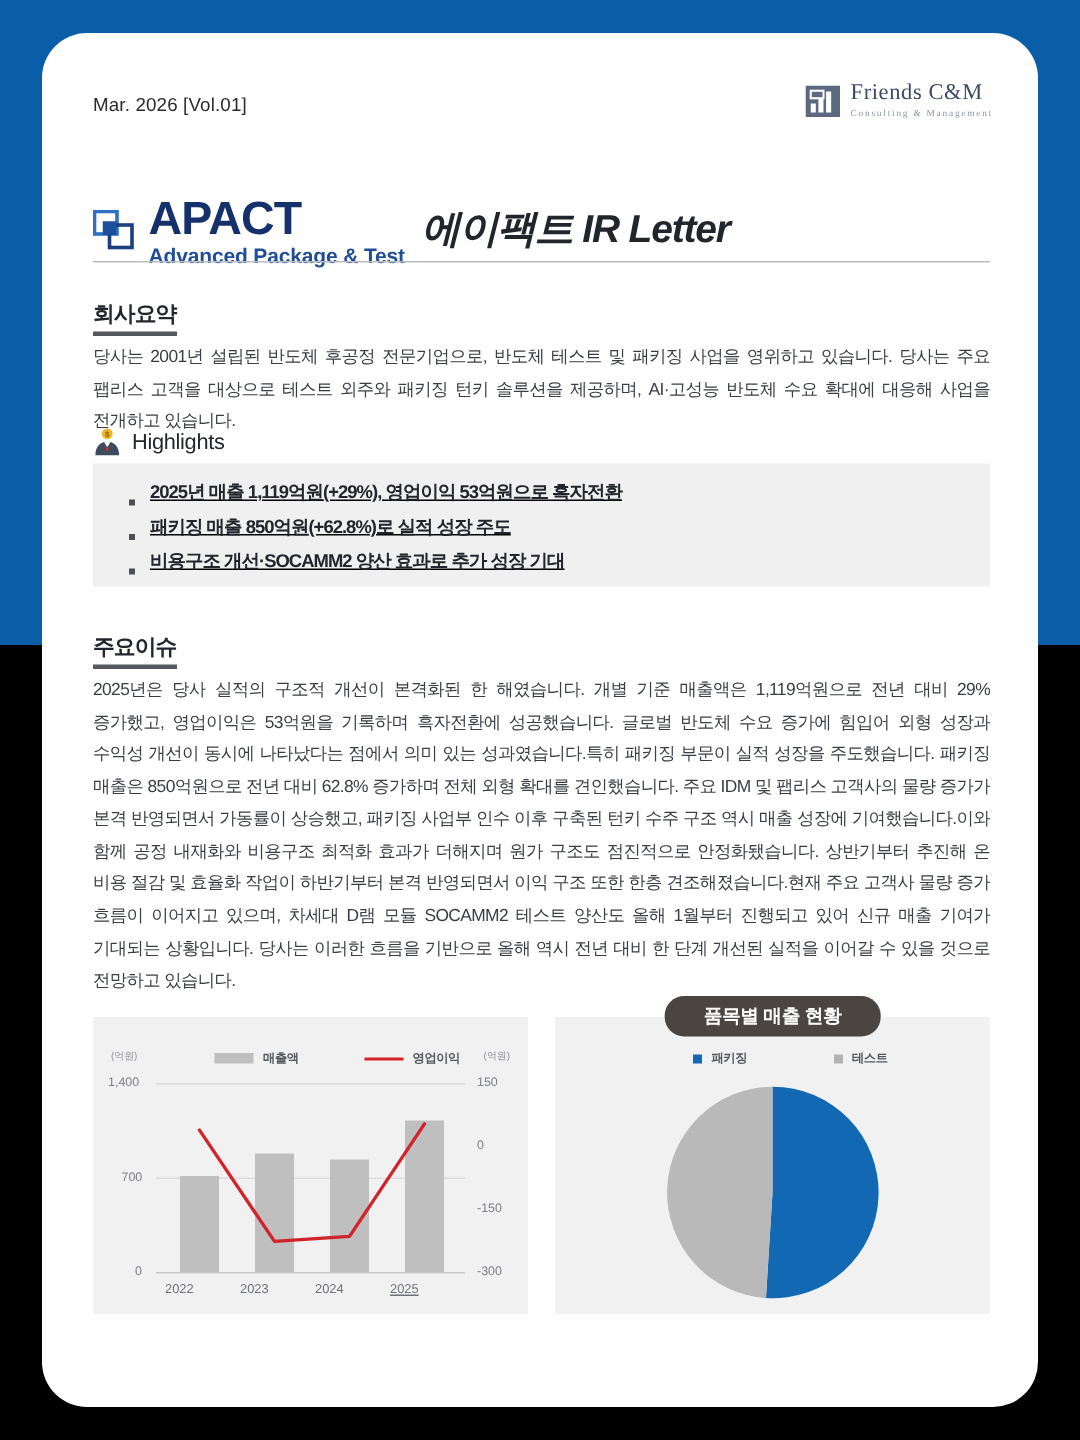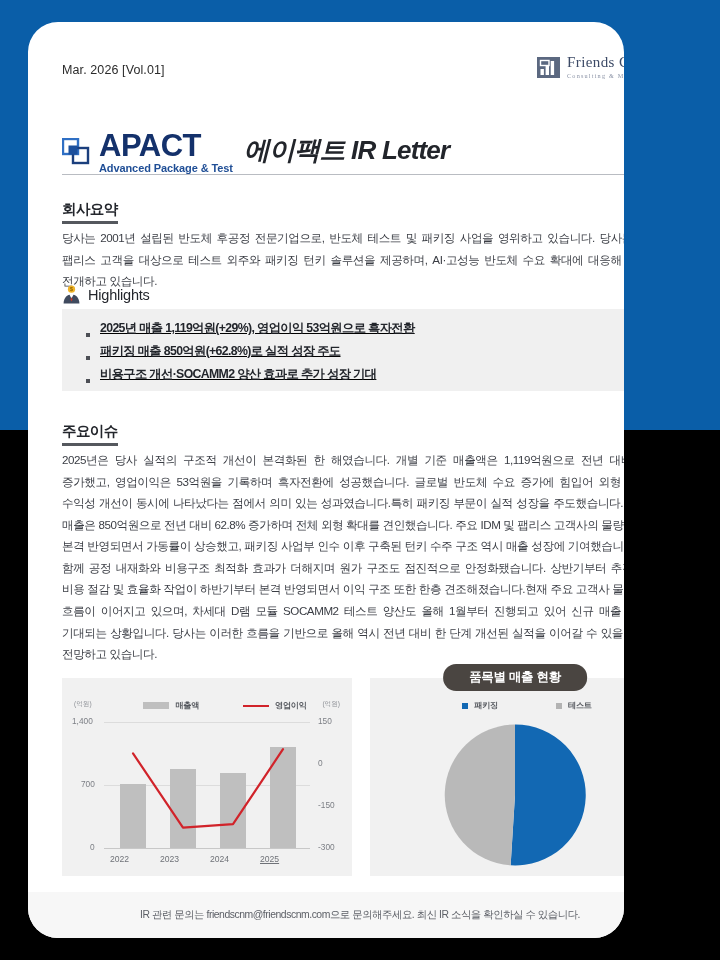--- a/index.html
+++ b/index.html
@@ -27,21 +27,21 @@
     position: absolute;
     left: 0; top: 430px;
     width: 720px; height: 530px;
     background: #000000;
   }
 
   
   #page {
     position: absolute;
     left: 28px; top: 22px;
-    width: 596px; height: 916px;
+    width: 664px; height: 916px;
     background: #ffffff;
     border-radius: 30px;
     overflow: hidden;
     padding: 0;
   }
 
   #page-inner {
     position: absolute;
     left: 0; top: 0;
     width: 664px; height: 916px;
@@ -95,21 +95,21 @@
   }
   .apact-mark { display: block; }
   .apact-block { display: flex; flex-direction: column; line-height: 1; }
   .apact-word {
     font-size: 31px;
     font-weight: bold;
     color: #14316b;
     letter-spacing: -0.5px;
   }
   .apact-tag {
-    font-size: 11px;
+    font-size: 14px;
     font-weight: bold;
     color: #1f4e96;
     letter-spacing: -0.1px;
     margin-top: 2px;
   }
   .title-ko {
     font-size: 26px;
     font-weight: bold;
     color: #22252b;
     letter-spacing: -0.8px;
@@ -439,18 +439,15 @@
       </div>
 
       <svg style="position:absolute; left:50%; top:42px; transform:translateX(-50%);" width="150" height="150" viewBox="0 0 100 100">
 
         <path d="M50,50 L50,3 A47,47 0 1,1 47.1,96.9 Z" fill="#1268b3"></path>
 
         <path d="M50,50 L47.1,96.9 A47,47 0 0,1 50,3 Z" fill="#b9b9b9"></path>
       </svg>
     </div>
 
-    <div id="footer-band">
-      <span id="footer-text">IR 관련 문의는 friendscnm@friendscnm.com으로 문의해주세요. 최신 IR 소식을 확인하실 수 있습니다.</span>
-    </div>
 
   </div>
 </div>
 
 </body></html>

